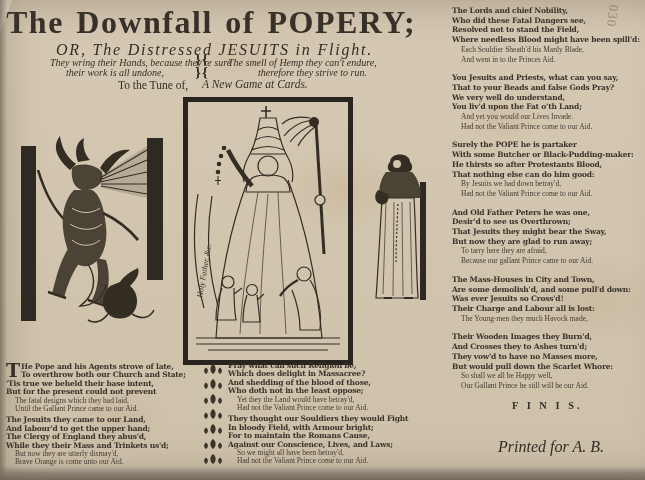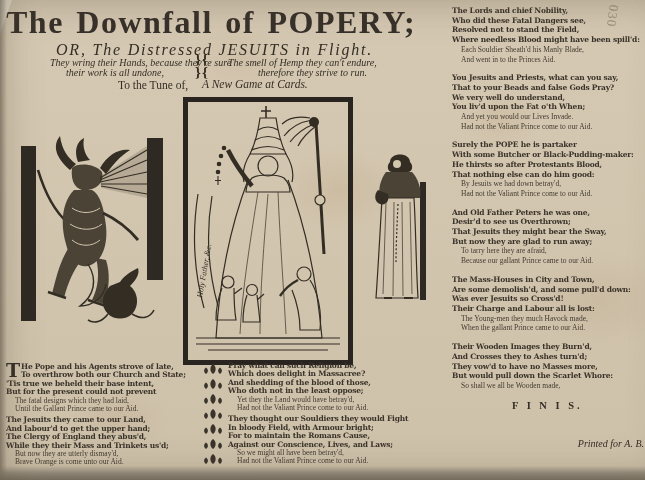--- a/index.html
+++ b/index.html
@@ -46,21 +46,21 @@
   
   .stanza{margin:0;}
   .line{font-family:"DejaVu Serif",serif;font-weight:700;letter-spacing:-.2px;
     white-space:nowrap;color:#3a332a;}
   .line:nth-child(5),.line:nth-child(6){font-family:"Liberation Serif",serif;font-weight:400;
     letter-spacing:0;margin-left:9px;color:#423a2f;}
   .rcol{left:452px;top:6px;width:192px;}
   .rcol .line{font-size:7.5px;line-height:9.7px;}
   .rcol .stanza{margin-bottom:9px;}
   .finis{margin-top:6px;margin-left:60px;font-size:10.5px;font-weight:600;letter-spacing:3px;}
-  .imprint{margin-top:27px;margin-left:46px;font-size:10px;font-style:italic;white-space:nowrap;text-align:right;}
+  .imprint{margin-top:27px;margin-left:46px;font-size:16px;font-style:italic;white-space:nowrap;}
 
   .bcol .line{font-size:7.5px;line-height:8.4px;}
   .bcol1{left:6px;top:363px;width:195px;}
   .bcol2{left:228px;top:362px;width:232px;}
   .bcol .stanza{margin-bottom:3px;}
   .s-dropcap{position:relative;}
   .s-dropcap .dropcap{position:absolute;left:0;top:-1px;font-size:19px;line-height:17px;
     font-weight:700;font-family:"DejaVu Serif",serif;}
   .s-dropcap .line:nth-child(1),.s-dropcap .line:nth-child(2){margin-left:15px;}
 
@@ -193,21 +193,21 @@
         <div class="line">Who did these Fatal Dangers see,</div>
         <div class="line">Resolved not to stand the Field,</div>
         <div class="line">Where needless Blood might have been spill'd:</div>
         <div class="line">Each Souldier Sheath'd his Manly Blade,</div>
         <div class="line">And went in to the Princes Aid.</div>
     </div>
     <div class="stanza">
       <div class="line">You Jesuits and Priests, what can you say,</div>
         <div class="line">That to your Beads and false Gods Pray?</div>
         <div class="line">We very well do understand,</div>
-        <div class="line">You liv'd upon the Fat o'th When;</div>
+        <div class="line">You liv'd upon the Fat o'th Land;</div>
         <div class="line">And yet you would our Lives Invade.</div>
         <div class="line">Had not the Valiant Prince come to our Aid.</div>
     </div>
     <div class="stanza">
       <div class="line">Surely the POPE he is partaker</div>
         <div class="line">With some Butcher or Black-Pudding-maker:</div>
         <div class="line">He thirsts so after Protestants Blood,</div>
         <div class="line">That nothing else can do him good:</div>
         <div class="line">By Jesuits we had down betray'd,</div>
         <div class="line">Had not the Valiant Prince come to our Aid.</div>
@@ -219,28 +219,28 @@
         <div class="line">But now they are glad to run away;</div>
         <div class="line">To tarry here they are afraid,</div>
         <div class="line">Because our gallant Prince came to our Aid.</div>
     </div>
     <div class="stanza">
       <div class="line">The Mass-Houses in City and Town,</div>
         <div class="line">Are some demolish'd, and some pull'd down:</div>
         <div class="line">Was ever Jesuits so Cross'd!</div>
         <div class="line">Their Charge and Labour all is lost:</div>
         <div class="line">The Young-men they much Havock made,</div>
-        <div class="line">When the gallant Prince came to our Aid.</div>
     </div>
     <div class="stanza">
       <div class="line">Their Wooden Images they Burn'd,</div>
         <div class="line">And Crosses they to Ashes turn'd;</div>
         <div class="line">They vow'd to have no Masses more,</div>
         <div class="line">But would pull down the Scarlet Whore:</div>
-        <div class="line">So shall we all be Wooden made,</div>
+        <div class="line">So shall we all be Happy well,</div>
+        <div class="line">Our Gallant Prince he still will be our Aid.</div>
     </div>
     <div class="finis">F I N I S.</div>
     <div class="imprint">Printed for A. B.</div>
   </div>
 
   <div class="abs bcol bcol1">
     <div class="stanza s-dropcap">
       <span class="dropcap">T</span>
       <div>
         <div class="line">He Pope and his Agents strove of late,</div>

